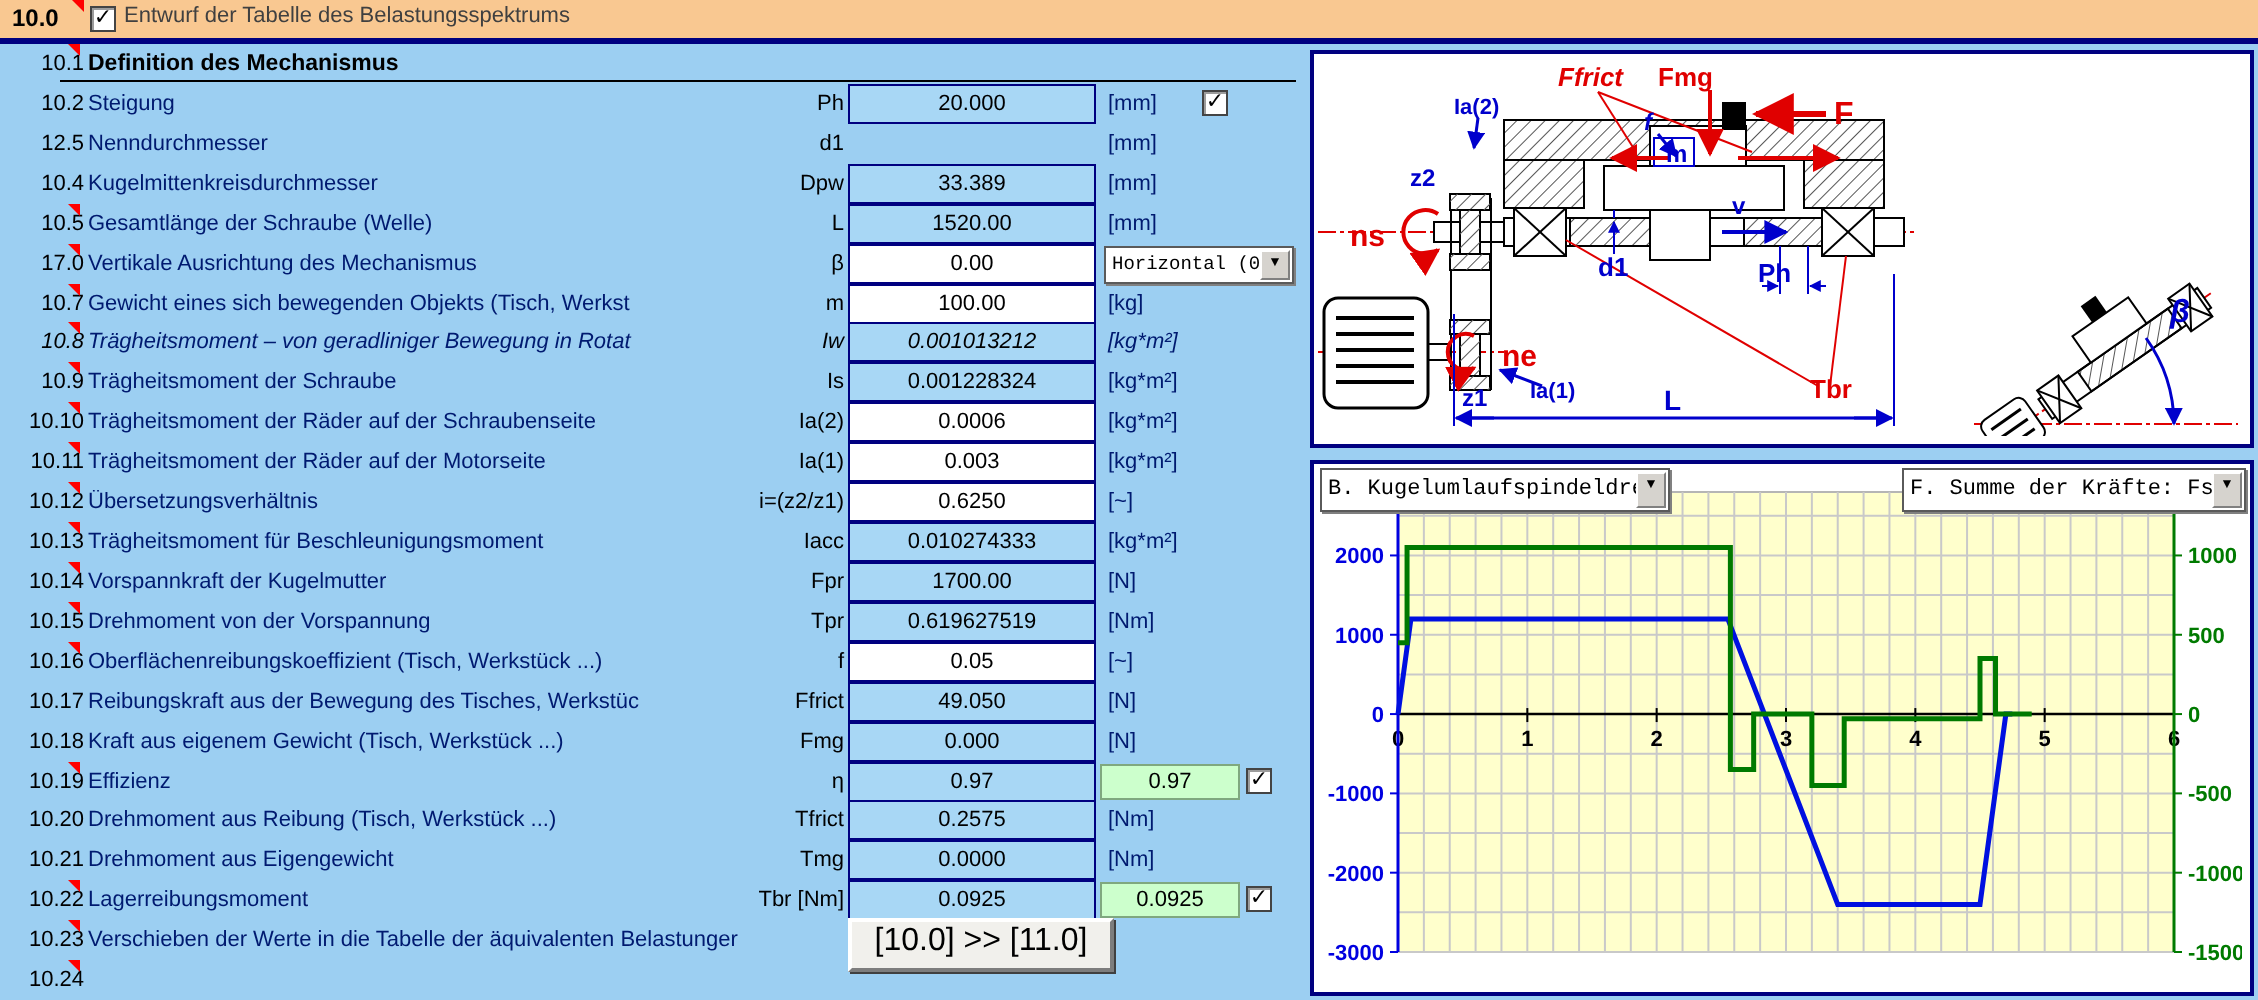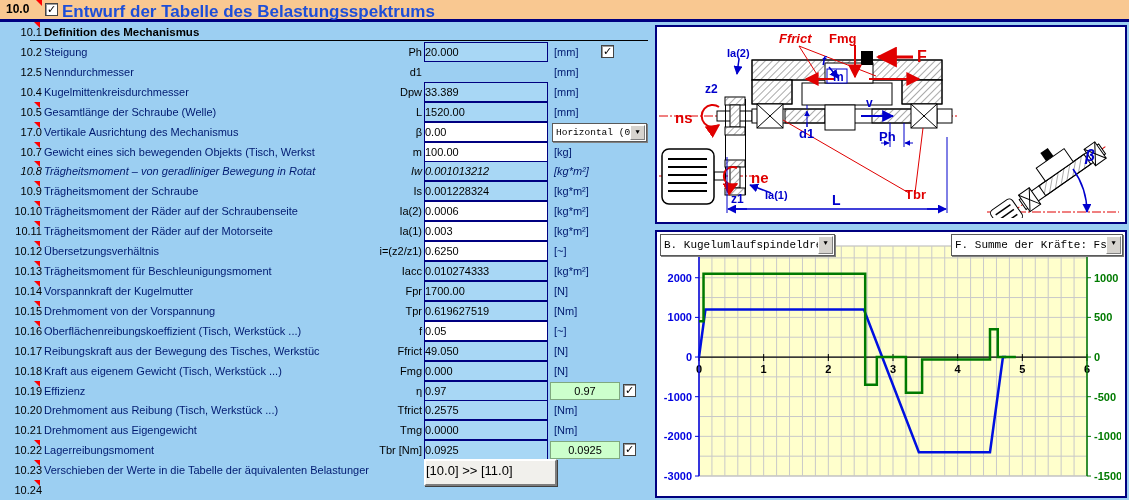--- a/index.html
+++ b/index.html
@@ -2,53 +2,53 @@
 <html><head>
 <meta charset="utf-8">
 <style>
   html,body{margin:0;padding:0;}
   body{font-family:"Liberation Sans","DejaVu Sans",sans-serif;}
   #page{position:relative;width:1129px;height:500px;background:#9CCFF2;overflow:hidden;padding-left:12px;}
 
   
   #hdr{position:absolute;left:0;top:0;width:1129px;height:19px;background:#F9C891;border-bottom:3px solid #000080;}
   #hdr .rownum{position:absolute;left:6px;top:2px;font-size:12px;font-weight:bold;color:#000;}
-  #hdr .title{position:absolute;left:62px;top:2px;font-size:17px;font-weight:bold;color:#1d4ed8;}
+  #hdr .title{position:absolute;left:62px;top:2px;font-size:11px;font-weight:normal;color:#404040;}
   .cb{position:absolute;width:11px;height:11px;background:#fff;border:1px solid #444;
       box-shadow:inset 1px 1px 0 #9c9c9c;font-size:11px;line-height:10px;text-align:center;color:#000;}
   .cb:before{content:"\2713";font-weight:bold;}
   .tri{position:absolute;width:0;height:0;border-top:6px solid #FF0000;border-left:6px solid transparent;}
 
   
   .row{position:absolute;left:0;width:652px;height:20px;font-size:11px;white-space:nowrap;}
   .rnum{position:absolute;left:4px;top:4px;width:38px;text-align:right;color:#000;}
   .rlabel{position:absolute;left:44px;top:4px;width:352px;overflow:hidden;color:#001A70;}
   .rlabel.sect{font-weight:bold;color:#000;font-size:11.5px;}
   .rsym{position:absolute;left:322px;top:4px;width:100px;text-align:right;color:#000;}
   .vcell{position:absolute;left:424px;top:0px;width:122px;height:18px;border:1px solid #000080;
-         text-align:left;line-height:18px;color:#000;}
+         text-align:center;line-height:18px;color:#000;}
   .vcell.blue{background:#A8D7F5;}
   .vcell.white{background:#FFFFFF;}
   .runit{position:absolute;left:554px;top:4px;color:#001A70;}
   .gcell{position:absolute;left:550px;top:1px;width:68px;height:16px;background:#CCFFCC;
          border:1px solid #7fa87f;text-align:center;line-height:16px;color:#000;}
   .sectline{position:absolute;left:30px;top:18px;width:618px;height:0;border-bottom:1px solid #000;}
 
   
   .dd{position:absolute;background:#fff;border:1px solid #5a5a5a;box-shadow:1px 1px 0 #808080;font-family:Liberation Mono, monospace;}
   .dd .ddtxt{position:absolute;left:3px;top:50%;transform:translateY(-50%);right:15px;
              overflow:hidden;white-space:nowrap;color:#000;}
   .dd .ddbtn{position:absolute;right:1px;top:1px;bottom:1px;width:13px;background:#D6D3CE;
              border:1px solid #808080;border-top-color:#fff;border-left-color:#fff;
              font-size:7px;color:#000;text-align:center;line-height:13px;}
 
   .xbtn{position:absolute;left:424px;top:-1px;width:129px;height:23px;background:#F1F0EC;
         border-top:2px solid #fff;border-left:2px solid #fff;border-right:2px solid #7d7d7d;
         border-bottom:2px solid #7d7d7d;box-shadow:1px 1px 0 #404040;
-        font-size:13px;color:#000;line-height:19px;}
+        font-size:16px;color:#000;text-align:center;line-height:19px;}
 
   
   .panel{position:absolute;background:#fff;border:2px solid #000080;}
   #diagbox{left:655px;top:25px;width:468px;height:195px;}
   #chartbox{left:655px;top:230px;width:468px;height:264px;}
 </style>
 </head>
 <body>
 
 <div id="page">

